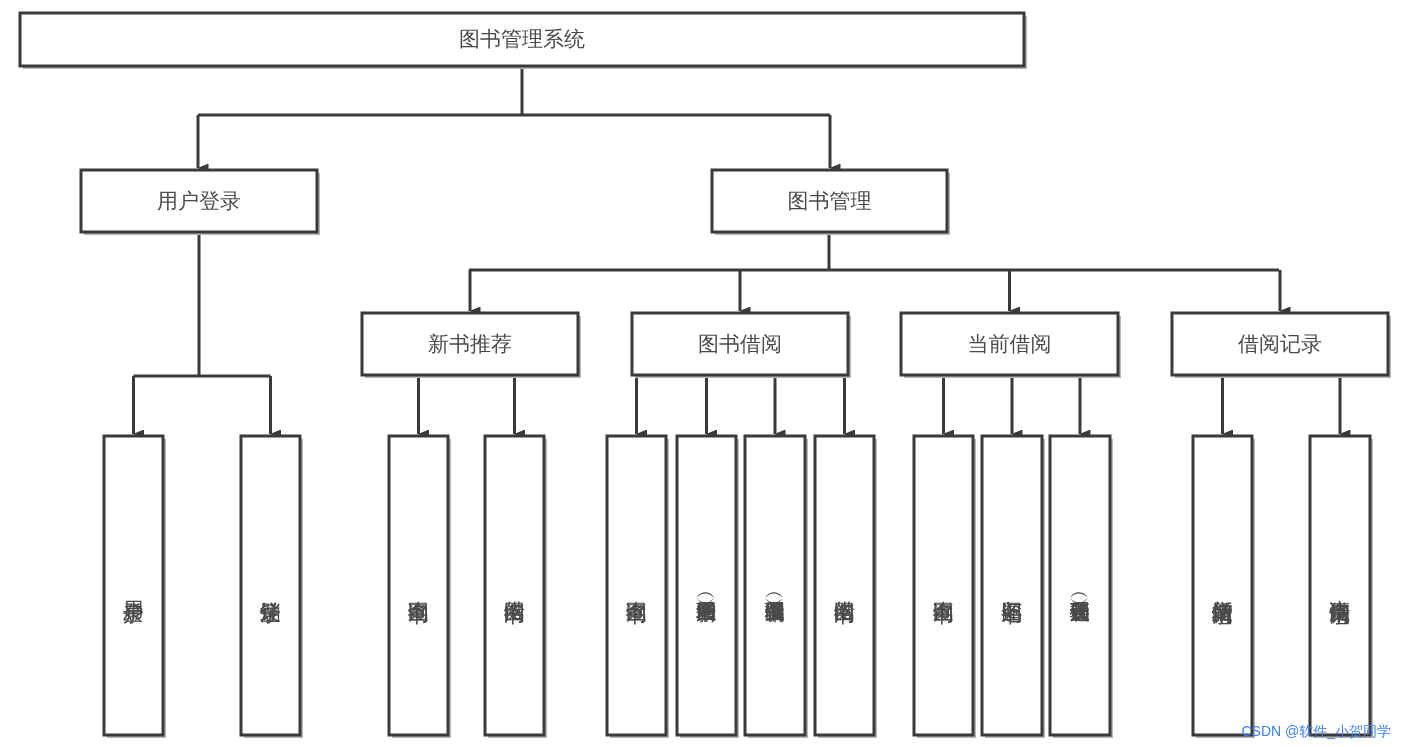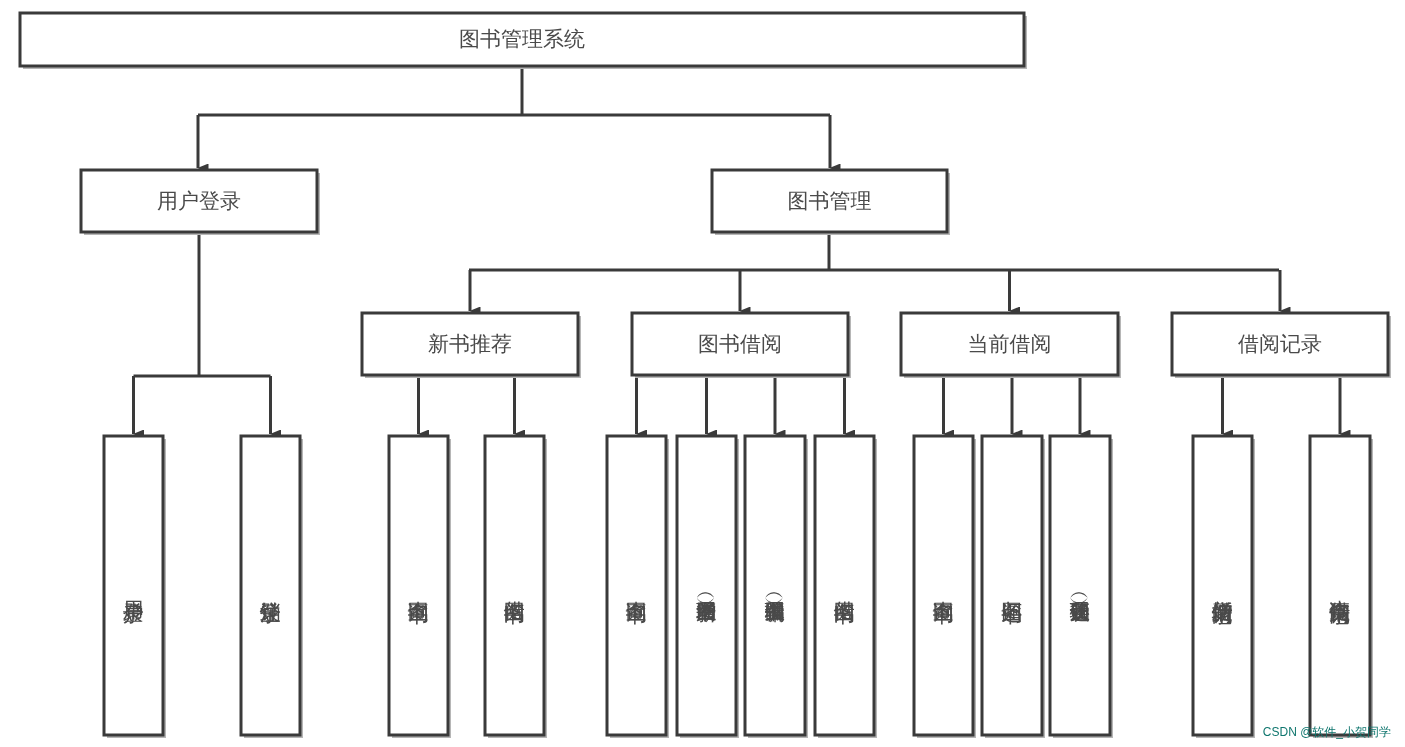--- a/index.html
+++ b/index.html
@@ -71,22 +71,22 @@
   }
   .leaf-label.tall {
     font-size: 20px;
     letter-spacing: 0px;
   }
   .watermark {
     position: absolute;
     right: 14px;
     bottom: 6px;
     font-family: "Liberation Sans", "DejaVu Sans", sans-serif;
-    font-size: 12px;
-    color: #0f766e;
+    font-size: 14px;
+    color: #3b82f6;
     white-space: nowrap;
     pointer-events: none;
   }
 </style>
 </head>
 <body>
 
 <div id="diagram-root">
   <svg id="diagram-svg" viewBox="0 0 1405 747" xmlns="http://www.w3.org/2000/svg">
     <defs>

